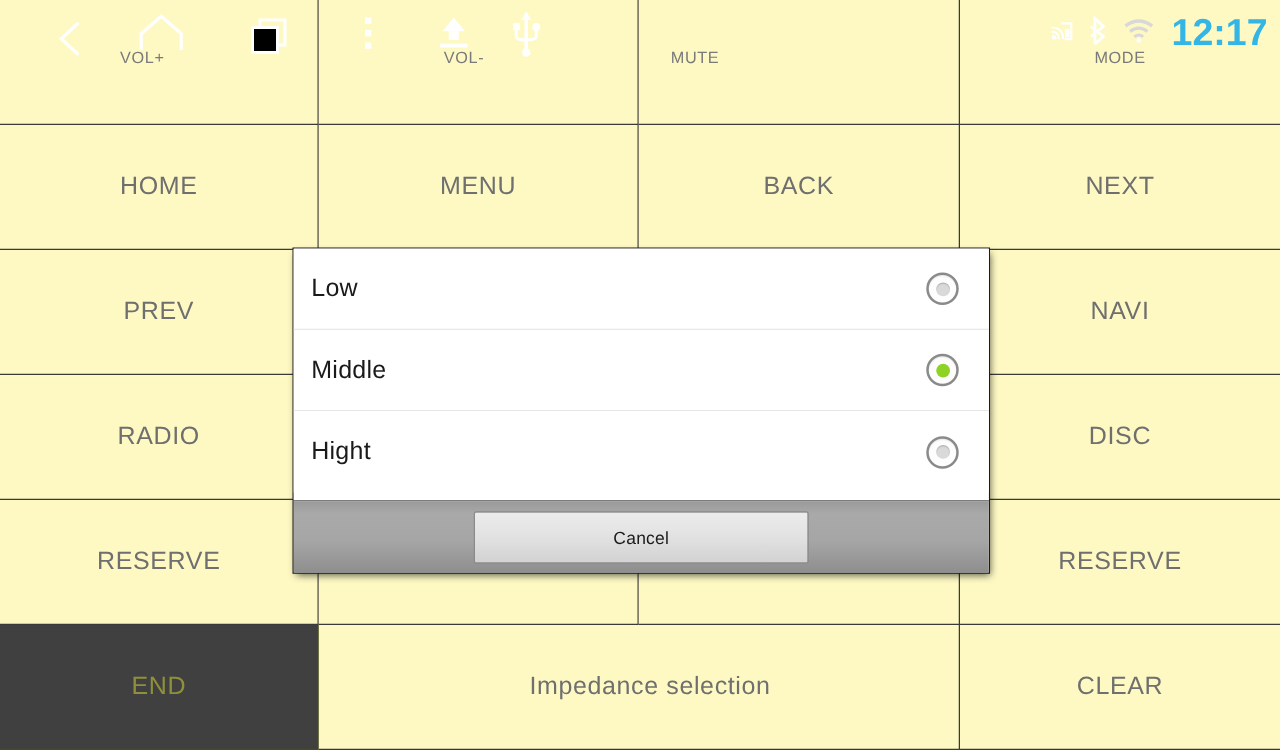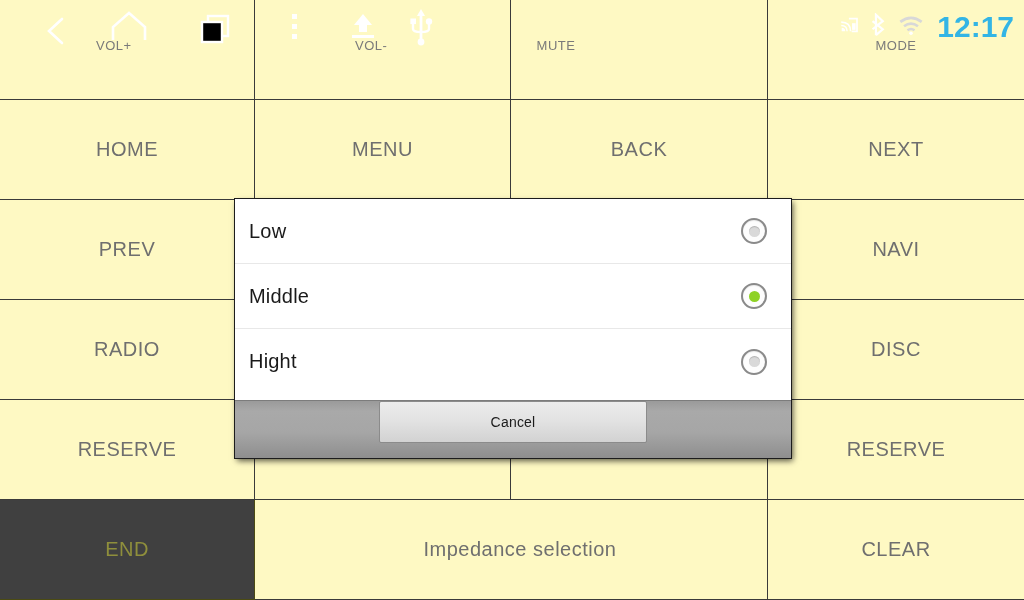--- a/index.html
+++ b/index.html
@@ -156,20 +156,21 @@
   .radio.checked .pip {
     background: #8ed225;
     box-shadow: none;
   }
 
   #dlg-footer {
     flex: 1;
     background: linear-gradient(to bottom, #9a9a9a 0%, #a9a9a9 18%, #a6a6a6 55%, #8e8e8e 100%);
     border-top: 1px solid #7c7c7c;
     display: flex;
+    align-items: center;
     justify-content: center;
   }
   #cancel-button {
     width: 268px; height: 42px;
     background: linear-gradient(to bottom, #ececec 0%, #e2e2e2 48%, #d2d2d2 100%);
     border: 1px solid #8b8b8b;
     border-radius: 2px;
     color: #1b1b1b;
     font-size: 14px;
     font-family: "Liberation Sans", sans-serif;

